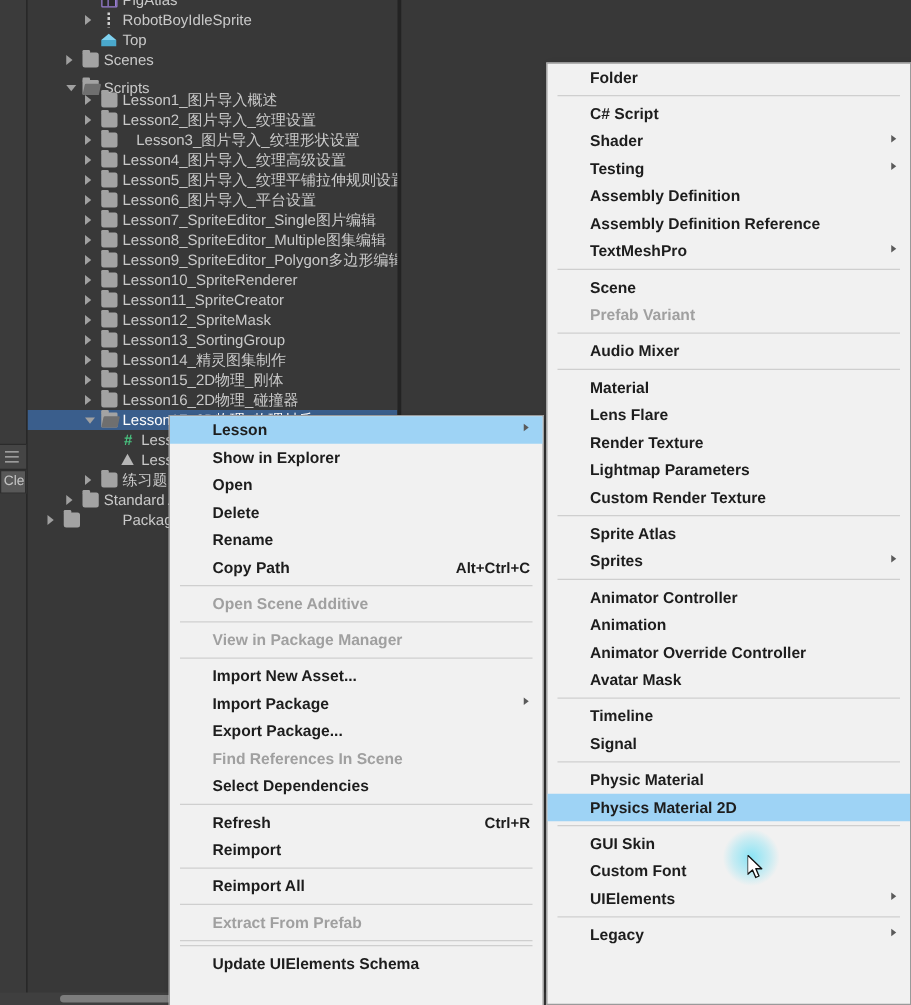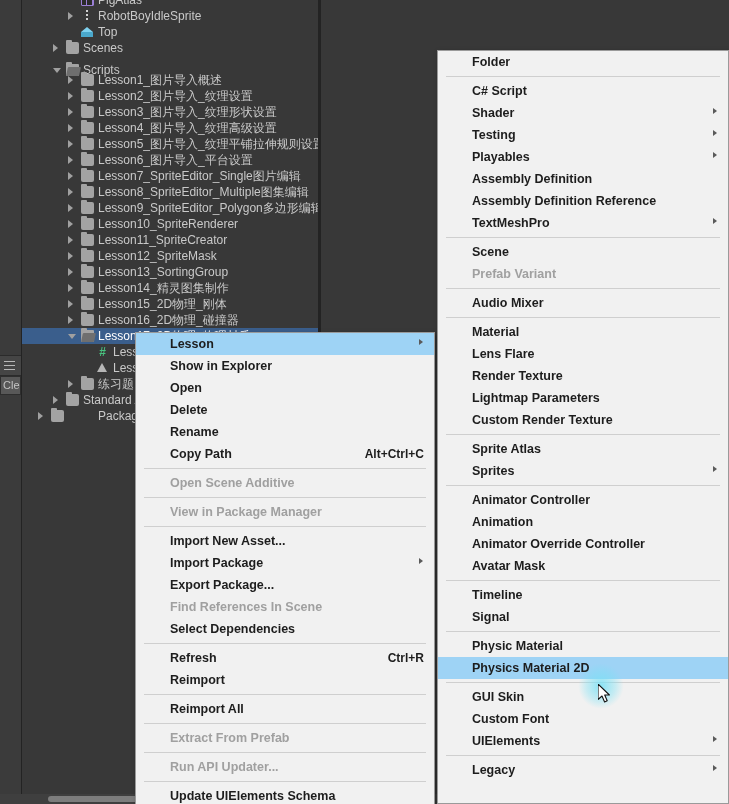--- a/index.html
+++ b/index.html
@@ -195,21 +195,21 @@
         <span class="lbl" style="left: 77px;">Lesson1_图片导入概述</span>
       </div>
       <div class="row" style="top: 88px;">
         <span class="tw closed" style="left: 47px;"></span>
         <span class="ic folder" style="left: 60px;"></span>
         <span class="lbl" style="left: 77px; text-align: right;">Lesson2_图片导入_纹理设置</span>
       </div>
       <div class="row" style="top: 104px;">
         <span class="tw closed" style="left: 47px;"></span>
         <span class="ic folder" style="left: 60px;"></span>
-        <span class="lbl" style="left: 77px;">Lesson3_图片导入_纹理形状设置</span>
+        <span class="lbl" style="left: 88px;">Lesson3_图片导入_纹理形状设置</span>
       </div>
       <div class="row" style="top: 120px;">
         <span class="tw closed" style="left: 47px;"></span>
         <span class="ic folder" style="left: 60px;"></span>
         <span class="lbl" style="left: 77px;">Lesson4_图片导入_纹理高级设置</span>
       </div>
       <div class="row" style="top: 136px;">
         <span class="tw closed" style="left: 47px;"></span>
         <span class="ic folder" style="left: 60px;"></span>
         <span class="lbl" style="left: 77px;">Lesson5_图片导入_纹理平铺拉伸规则设置</span>
@@ -335,31 +335,29 @@
     <div class="mi dis"><span>Find References In Scene</span></div>
     <div class="mi"><span>Select Dependencies</span></div>
     <div class="sep"></div>
     <div class="mi"><span>Refresh</span><span class="sc">Ctrl+R</span></div>
     <div class="mi"><span>Reimport</span></div>
     <div class="sep"></div>
     <div class="mi"><span>Reimport All</span></div>
     <div class="sep"></div>
     <div class="mi dis"><span>Extract From Prefab</span></div>
     <div class="sep"></div>
-    <div class="mi dis"><span>Run API Updater...</span></div>
     <div class="sep"></div>
     <div class="mi"><span>Update UIElements Schema</span></div>
   </div>
 <div class="menu" id="menu-sub">
     <div class="mi"><span>Folder</span></div>
     <div class="sep"></div>
     <div class="mi"><span>C# Script</span></div>
     <div class="mi"><span>Shader</span><span class="arw"></span></div>
     <div class="mi"><span>Testing</span><span class="arw"></span></div>
-    <div class="mi"><span>Playables</span><span class="arw"></span></div>
     <div class="mi"><span>Assembly Definition</span></div>
     <div class="mi"><span>Assembly Definition Reference</span></div>
     <div class="mi"><span>TextMeshPro</span><span class="arw"></span></div>
     <div class="sep"></div>
     <div class="mi"><span>Scene</span></div>
     <div class="mi dis"><span>Prefab Variant</span></div>
     <div class="sep"></div>
     <div class="mi"><span>Audio Mixer</span></div>
     <div class="sep"></div>
     <div class="mi"><span>Material</span></div>

